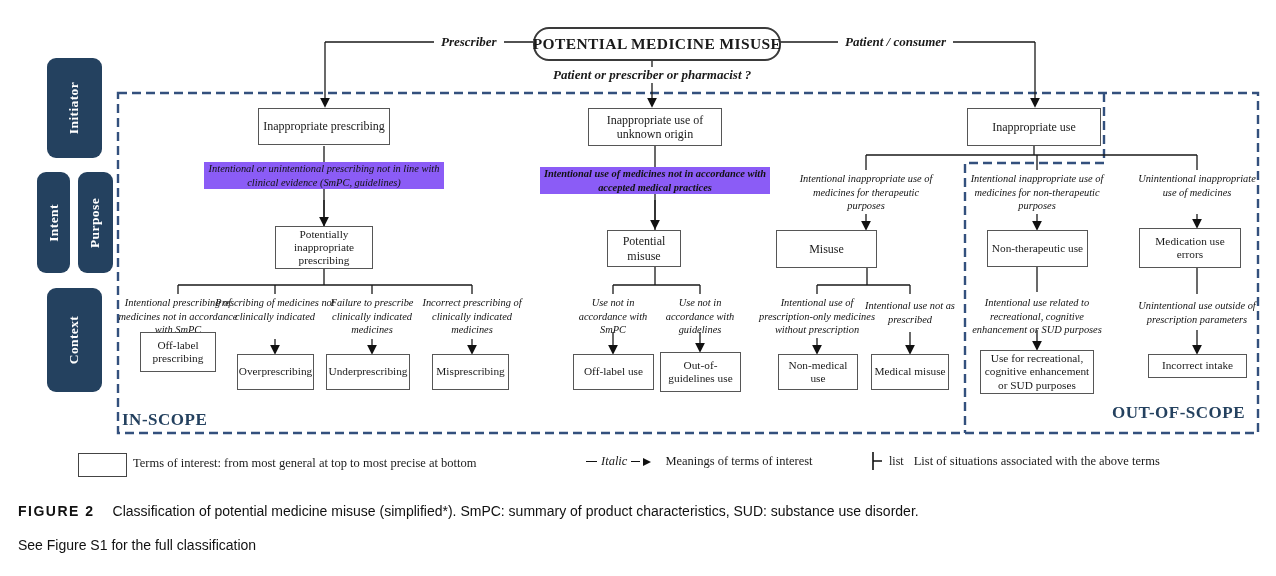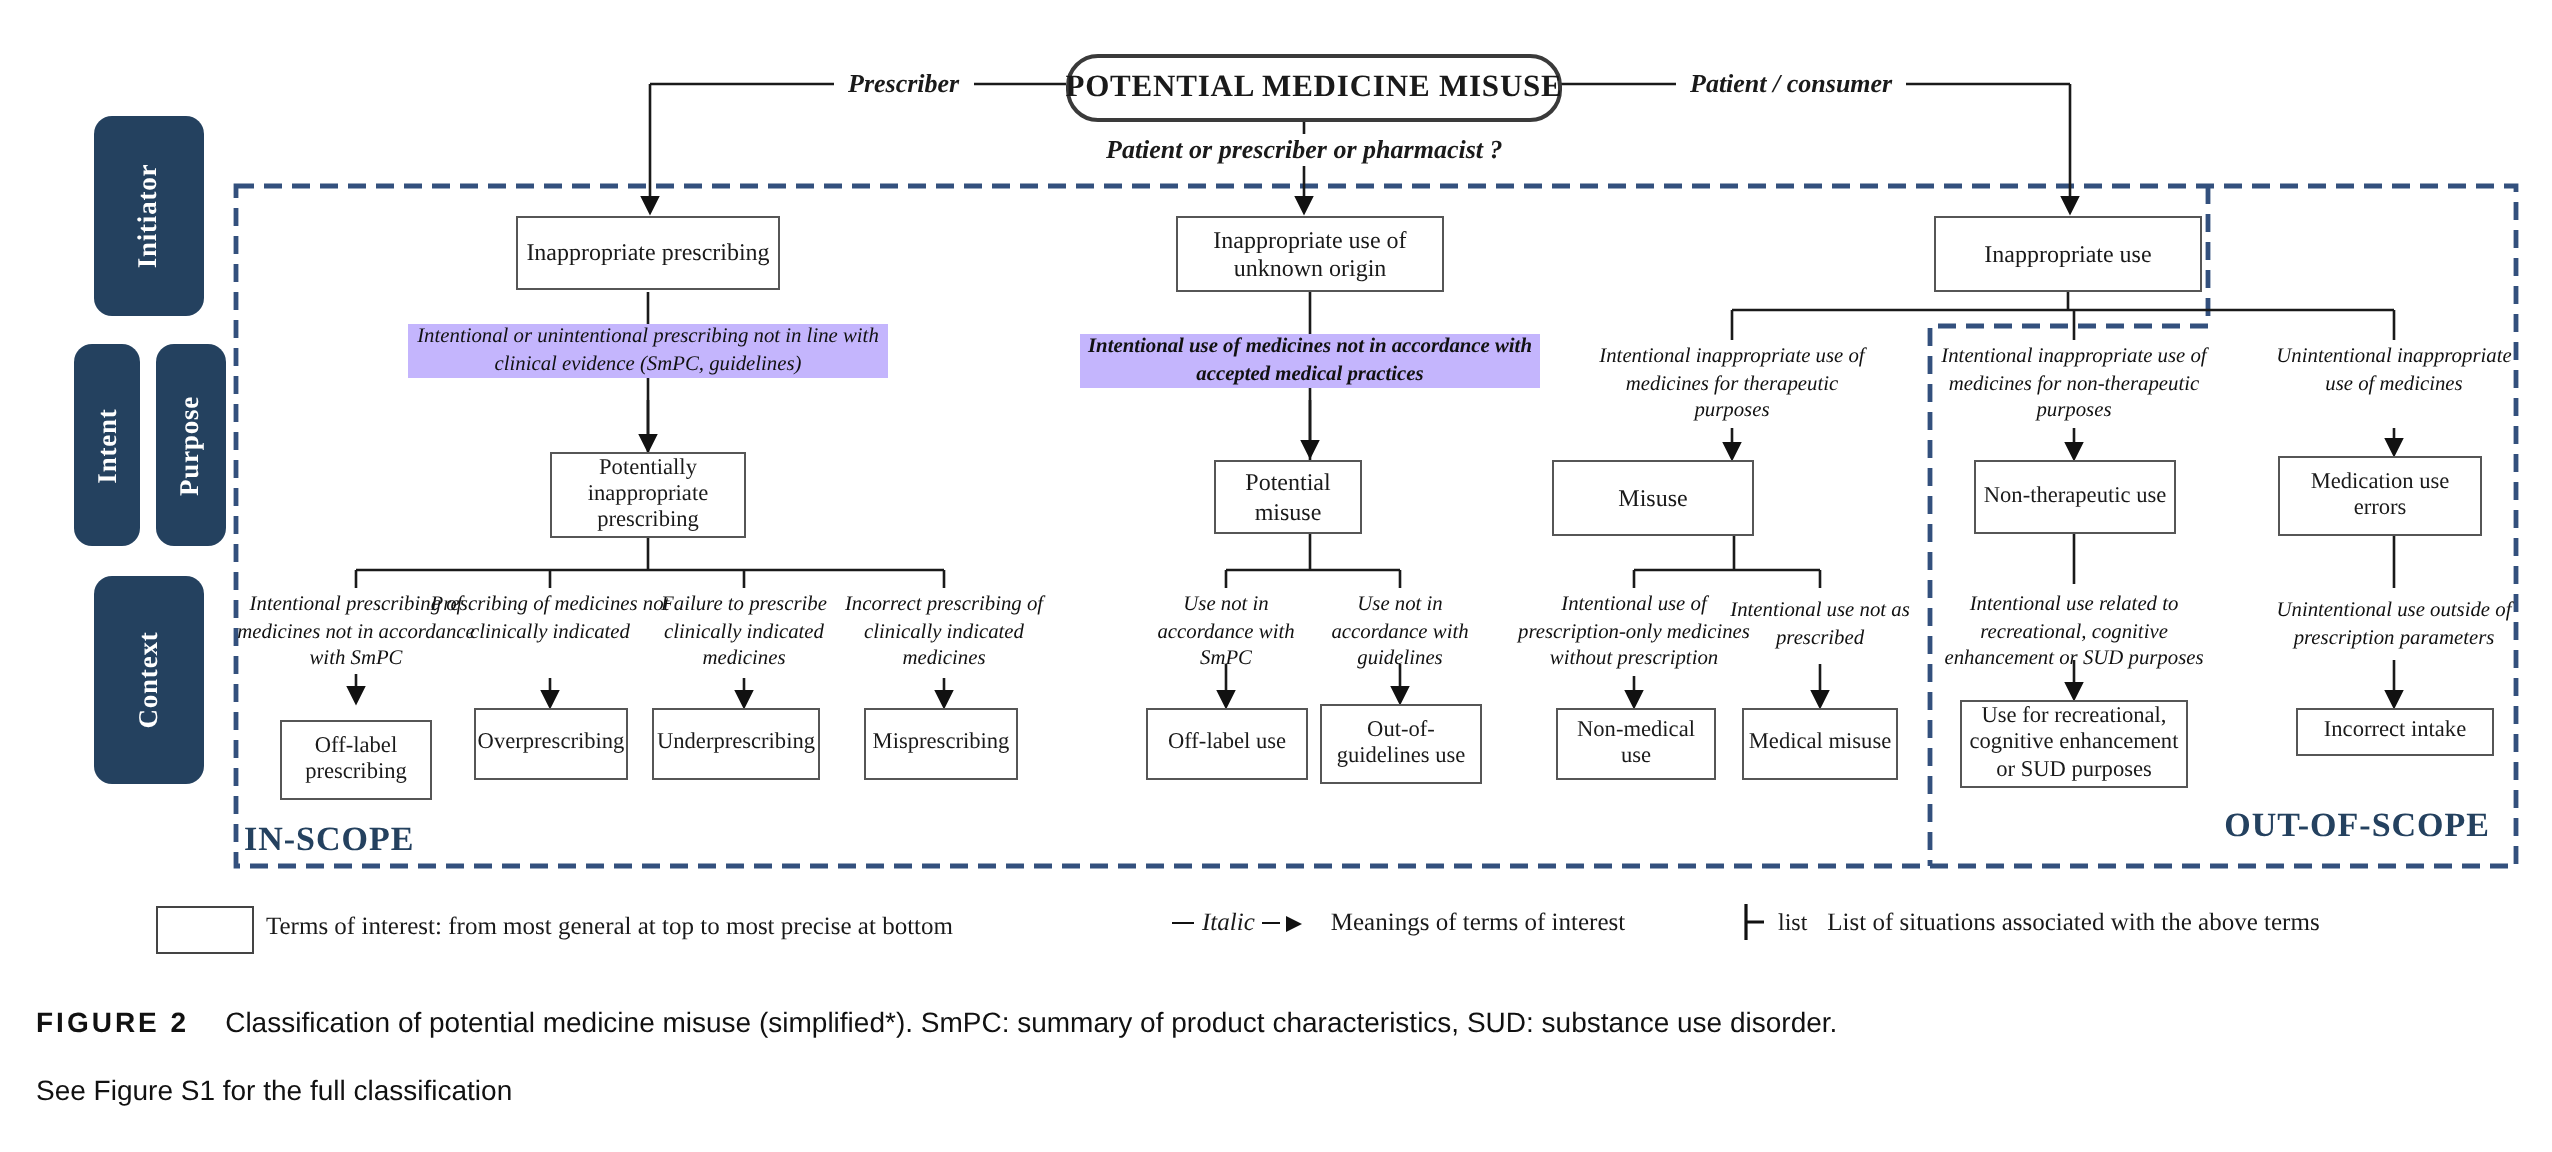--- a/index.html
+++ b/index.html
@@ -9,21 +9,21 @@
   .oval{position:absolute;left:533px;top:27px;width:244px;height:30px;border:2px solid #3a3a3a;
         border-radius:16px;background:#fff;display:flex;align-items:center;justify-content:center;
         font-weight:bold;font-size:15.5px;letter-spacing:.4px;white-space:nowrap;}
   .toplabel{position:absolute;font-style:italic;font-weight:bold;font-size:13px;background:#fff;
         padding:0 7px;white-space:nowrap;}
   .node{position:absolute;background:#fff;border:1px solid #565656;box-sizing:border-box;
         display:flex;align-items:center;justify-content:center;text-align:center;
         font-size:12px;line-height:1.18;padding:1px 2px;}
   .node.small{font-size:11.3px;}
   .desc{position:absolute;text-align:center;font-style:italic;font-size:10.4px;line-height:1.3;color:#111;}
-  .bgw{background:#c4b5fd;}
+  .bgw{background:#8b5cf6;}
   .sideb{position:absolute;background:#24415f;border-radius:9px;display:flex;align-items:center;justify-content:center;}
   .sideb span{transform:rotate(-90deg);color:#fff;font-weight:bold;font-size:13.5px;
         letter-spacing:.4px;white-space:nowrap;}
   .scope-label{position:absolute;font-weight:bold;color:#24415f;font-size:17px;letter-spacing:.5px;white-space:nowrap;}
   .legend-rect{position:absolute;left:78px;top:453px;width:47px;height:22px;border:1.2px solid #444;background:#fff;}
   .legend-text{position:absolute;font-size:12.5px;white-space:nowrap;}
   .lgroup{position:absolute;display:flex;align-items:center;}
   .dashline{display:inline-block;width:11px;height:1.5px;background:#111;}
   .shaft{display:inline-block;width:9px;height:1.5px;background:#111;}
   .tri{display:inline-block;width:0;height:0;border-left:8px solid #111;
@@ -70,21 +70,21 @@
     <path d="M1197,214 V221" fill="none" stroke="#1a1a1a" stroke-width="1.3" marker-end="url(#ah)"></path>
     <path d="M817,338 V347" fill="none" stroke="#1a1a1a" stroke-width="1.3" marker-end="url(#ah)"></path>
     <path d="M910,332 V347" fill="none" stroke="#1a1a1a" stroke-width="1.3" marker-end="url(#ah)"></path>
     <path d="M1037,330 V343" fill="none" stroke="#1a1a1a" stroke-width="1.3" marker-end="url(#ah)"></path>
     <path d="M1197,330 V347" fill="none" stroke="#1a1a1a" stroke-width="1.3" marker-end="url(#ah)"></path>
   </svg>
 
   <div class="oval">
     <span>POTENTIAL MEDICINE MISUSE</span>
   </div>
-  <div class="toplabel" style="left:417px;top:34px;">Prescriber</div>
+  <div class="toplabel" style="left:434px;top:34px;">Prescriber</div>
   <div class="toplabel" style="left:838px;top:34px;">Patient / consumer</div>
   <div class="toplabel" style="left:546px;top:67px;">Patient or prescriber or pharmacist ?</div>
 
   <div class="sideb" style="left:47px;top:58px;width:55px;height:100px;">
     <span>Initiator</span>
     </div>
   <div class="sideb" style="left:37px;top:172px;width:33px;height:101px;">
     <span>Intent</span>
     </div>
   <div class="sideb" style="left:78px;top:172px;width:35px;height:101px;">
@@ -133,21 +133,21 @@
   <div class="desc" style="left:215px;top:296px;width:120px;">Prescribing of medicines not clinically indicated</div>
   <div class="desc" style="left:314px;top:296px;width:116px;">Failure to prescribe clinically indicated medicines</div>
   <div class="desc" style="left:412px;top:296px;width:120px;">Incorrect prescribing of clinically indicated medicines</div>
   <div class="desc" style="left:567px;top:296px;width:92px;">Use not in accordance with SmPC</div>
   <div class="desc" style="left:654px;top:296px;width:92px;">Use not in accordance with guidelines</div>
   <div class="desc" style="left:755px;top:296px;width:124px;">Intentional use of prescription-only medicines without prescription</div>
   <div class="desc" style="left:860px;top:299px;width:100px;">Intentional use not as prescribed</div>
   <div class="desc" style="left:968px;top:296px;width:138px;">Intentional use related to recreational, cognitive enhancement or SUD purposes</div>
   <div class="desc" style="left:1130px;top:299px;width:134px;">Unintentional use outside of prescription parameters</div>
 
-  <div class="node small" style="left:140px;top:360px;width:76px;height:40px;">
+  <div class="node small" style="left:140px;top:332px;width:76px;height:40px;">
     <span>Off-label prescribing</span>
     </div>
   <div class="node small" style="left:237px;top:354px;width:77px;height:36px;">
     <span>Overprescribing</span>
     </div>
   <div class="node small" style="left:326px;top:354px;width:84px;height:36px;">
     <span>Underprescribing</span>
     </div>
   <div class="node small" style="left:432px;top:354px;width:77px;height:36px;">
     <span>Misprescribing</span>

